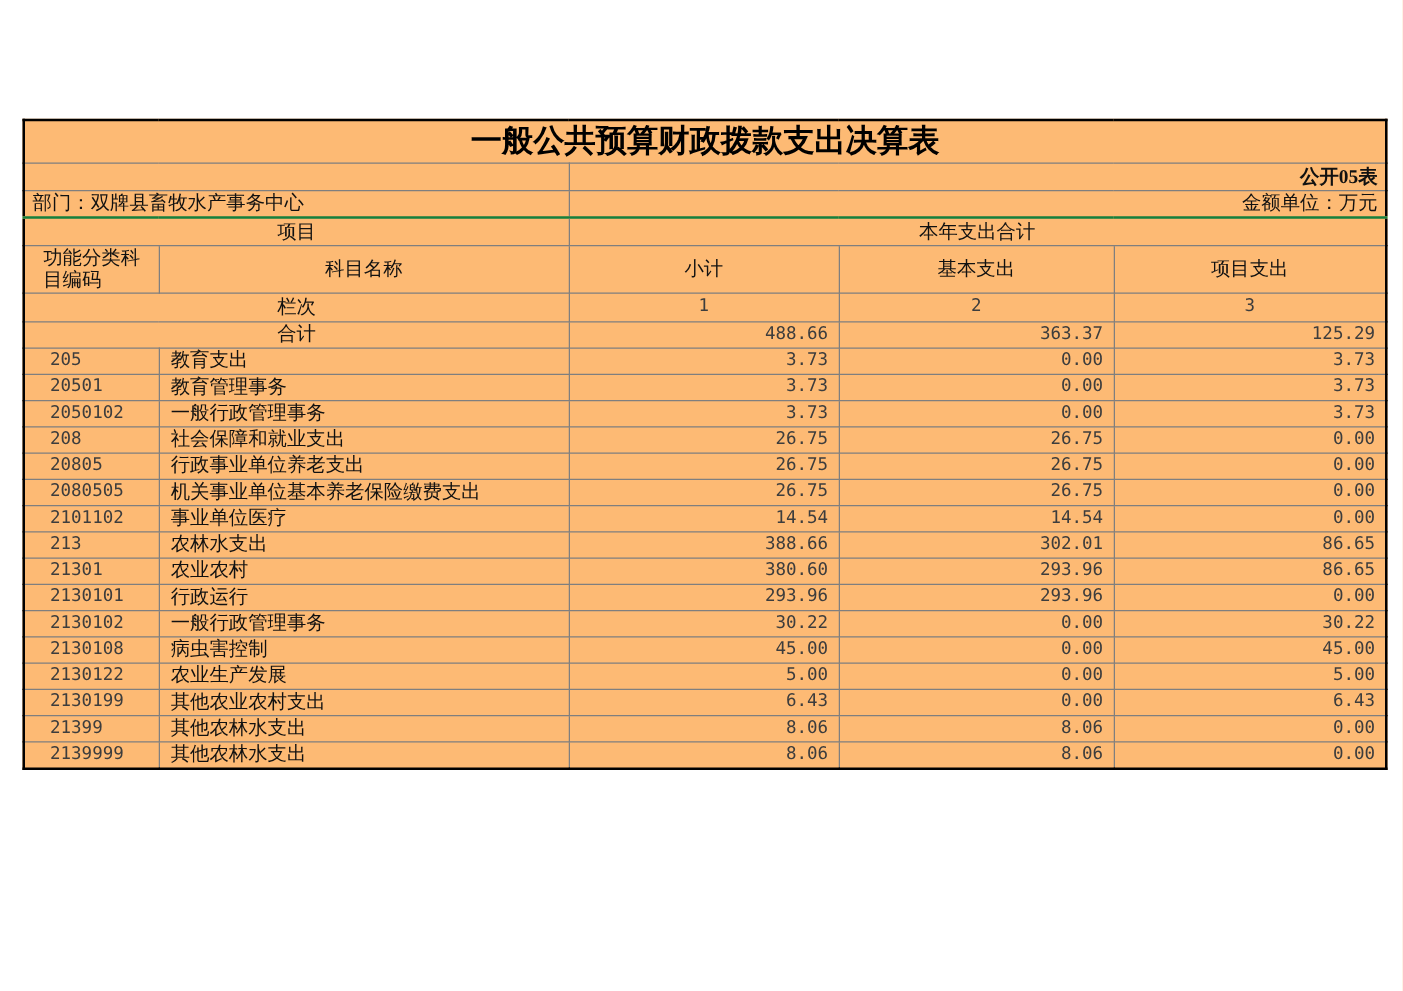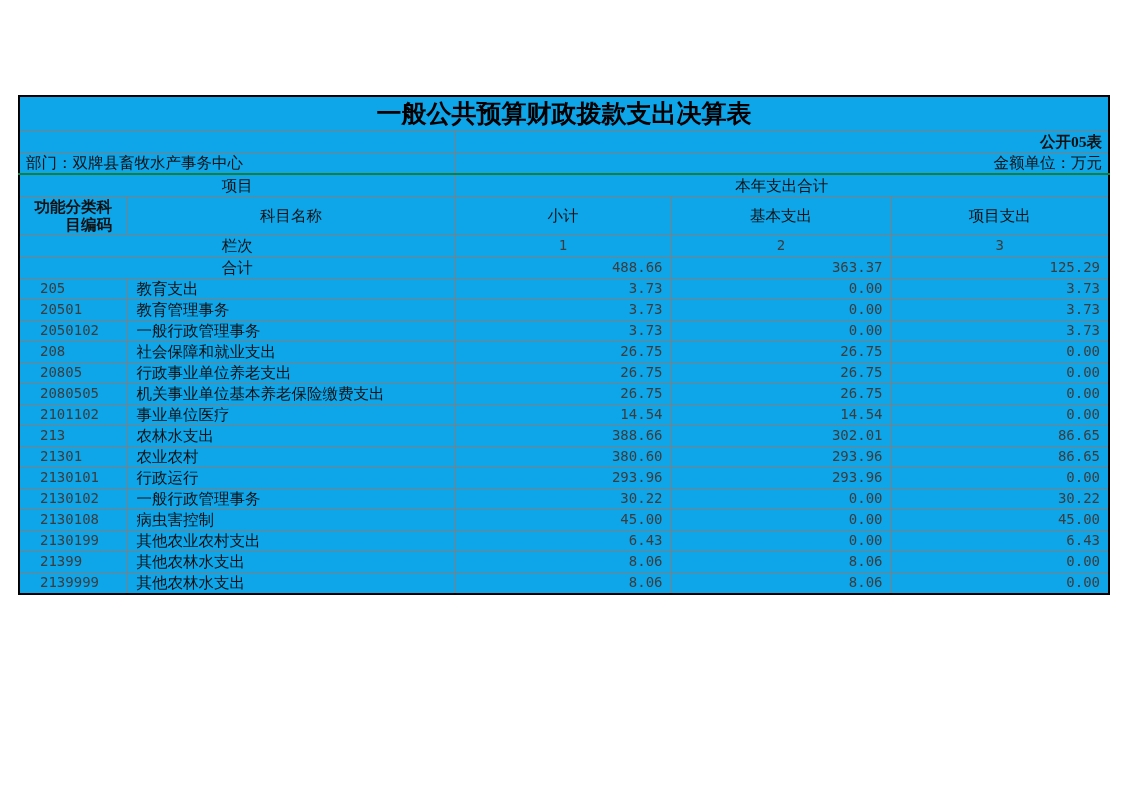--- a/index.html
+++ b/index.html
@@ -14,21 +14,21 @@
     background: #ffffff;
     font-family: "Liberation Serif", "DejaVu Serif", serif;
   }
   table.budget {
     position: absolute;
     left: 18px; top: 95px;
     width: 1090px;
     border-collapse: collapse;
     table-layout: fixed;
     border: 2px solid #000000;
-    background: #0ea5e9;
+    background: #fdba74;
   }
   td {
     border: 1px solid #7f7f7f;
     padding: 0;
     overflow: hidden;
     white-space: nowrap;
     vertical-align: middle;
     font-family: "Liberation Serif", "DejaVu Serif", serif;
     font-size: 15.5px;
     color: #111111;
@@ -64,23 +64,22 @@
   .num  { text-align: right; padding-right: 8px; }
   .name { text-align: left;  padding-left: 9px; }
 
   .thick-top td { border-top: 2px solid #15803d; }
 
   .wrap-label {
     display: inline-block;
     width: 5em;
     white-space: normal;
     line-height: 18px;
-    text-align: right;
+    text-align: left;
     vertical-align: middle;
-    font-weight: bold;
   }
 </style>
 </head>
 <body>
 
 <div class="sheet">
   <table class="budget">
     <colgroup>
       <col style="width:108px">
       <col style="width:328px">
@@ -209,20 +208,27 @@
       <td class="num mono">30.22</td>
     </tr>
     <tr class="dr">
       <td class="code mono">2130108</td>
       <td class="name">病虫害控制</td>
       <td class="num mono">45.00</td>
       <td class="num mono">0.00</td>
       <td class="num mono">45.00</td>
     </tr>
     <tr class="dr">
+      <td class="code mono">2130122</td>
+      <td class="name">农业生产发展</td>
+      <td class="num mono">5.00</td>
+      <td class="num mono">0.00</td>
+      <td class="num mono">5.00</td>
+    </tr>
+    <tr class="dr">
       <td class="code mono">2130199</td>
       <td class="name">其他农业农村支出</td>
       <td class="num mono">6.43</td>
       <td class="num mono">0.00</td>
       <td class="num mono">6.43</td>
     </tr>
     <tr class="dr">
       <td class="code mono">21399</td>
       <td class="name">其他农林水支出</td>
       <td class="num mono">8.06</td>

